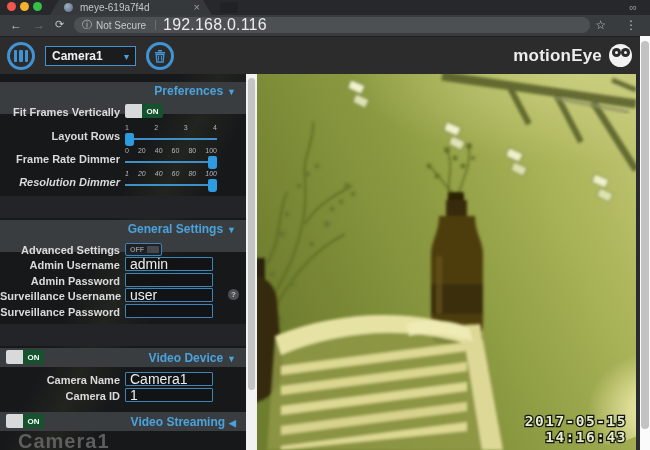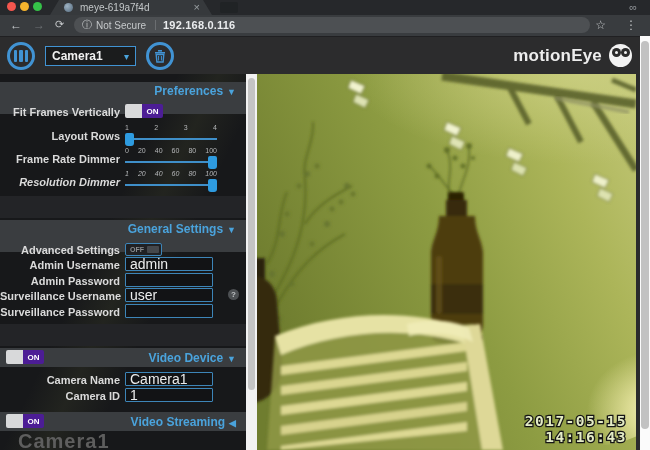--- a/index.html
+++ b/index.html
@@ -21,21 +21,21 @@
   .strip-icon { position:absolute; right:14px; top:1px; font-size:11px; color:#92969a; letter-spacing:-1px; }
 
   .toolbar { position:absolute; left:0; top:15px; width:650px; height:21px; background:#393c3f; }
   .nav-ic { position:absolute; top:3px; font-size:12px; color:#c6c9cb; }
   .ic-back{ left:10px; } .ic-fwd{ left:33px; color:#6e7275; } .ic-reload{ left:55px; font-size:11px; }
   .omnibox { position:absolute; left:74px; top:2px; width:516px; height:16px; background:#4d5053;
              border-radius:8px; display:flex; align-items:center; padding:0 8px; }
   .sec-info { font-size:10px; color:#c5c8ca; margin-right:4px; }
   .sec-label { font-size:10px; color:#c5c8ca; margin-right:9px; white-space:nowrap; }
   .omni-div { width:1px; height:10px; background:#6b6e71; margin-right:7px; }
-  .omni-url { font-size:11px; color:#eaecee; letter-spacing:.2px;font-weight:bold; }
+  .omni-url { font-size:16px; color:#eaecee; letter-spacing:.2px; }
   .ic-star { position:absolute; right:44px; top:3px; font-size:12px; color:#c0c3c5; }
   .ic-menu { position:absolute; right:13px; top:3px; font-size:12px; color:#c0c3c5; }
 
   
   .appbar { position:absolute; left:0; top:36px; width:650px; height:38px; background:#2c2c2d; border-top:1px solid #202022; }
   .circle-btn { position:absolute; width:28px; height:28px; border:3px solid #4193d3; border-radius:50%;
                 top:5px; display:flex; align-items:center; justify-content:center; cursor:pointer; }
   .btn-panel { left:7px; }
   .pause-bars { display:flex; gap:2px; }
   .pause-bars i { display:block; width:3.5px; height:12px; background:#4193d3; border-radius:1px; }
@@ -57,21 +57,21 @@
                  background:linear-gradient(115deg, transparent 42%, rgba(168,178,92,.08) 52%, transparent 63%); }
   .sect-head { position:absolute; left:0; width:246px; height:32px; background:#3a3d40; color:#4aa3dc;
                font-size:12px; font-weight:bold; text-align:right; padding:2px 10px 0 0; cursor:pointer; }
   .sect-head .arrow { font-size:9px; margin-left:4px; }
   .sect-head-tgl { padding-top:3px; height:19px; }
   .gapband { position:absolute; left:0; width:246px; background:#232427; }
   .row { position:absolute; left:0; width:246px; height:16px; }
   .lbl { position:absolute; left:0; top:2px; width:120px; text-align:right; font-size:11px; font-weight:bold; color:#dadada; white-space:nowrap; }
   .toggle-on { position:absolute; left:125px; top:0; width:38px; height:14px; display:flex; border-radius:2px; overflow:hidden; cursor:pointer; }
   .toggle-on .knob { width:17px; background:#d8d9da; }
-  .toggle-on .onlab { flex:1; background:#4c1d95; color:#fff; font-size:8px; font-weight:bold;
+  .toggle-on .onlab { flex:1; background:#14532d; color:#fff; font-size:8px; font-weight:bold;
                       display:flex; align-items:center; justify-content:center; }
   .toggle-off { position:absolute; left:125px; top:1px; width:37px; height:13px; background:#202124;
                 border:1px solid #3d85b8; border-radius:2px; cursor:pointer; }
   .toggle-off .offlab { position:absolute; left:4px; top:2px; font-size:7px; font-weight:bold; color:#8a8d8f; }
   .toggle-off .knob { position:absolute; right:2px; top:2px; width:12px; height:7px; background:#45484c; border-radius:1px; }
   .hdr-toggle { left:6px; top:2px; }
   .slider { position:absolute; left:125px; top:-4px; width:92px; cursor:pointer; }
   .ticks { display:flex; justify-content:space-between; font-size:7px; color:#b4b6b8; height:9px; }
   .track { position:relative; height:14px; }
   .track .line { position:absolute; left:0; right:0; top:5px; height:2px; background:#3f8fc9; }

